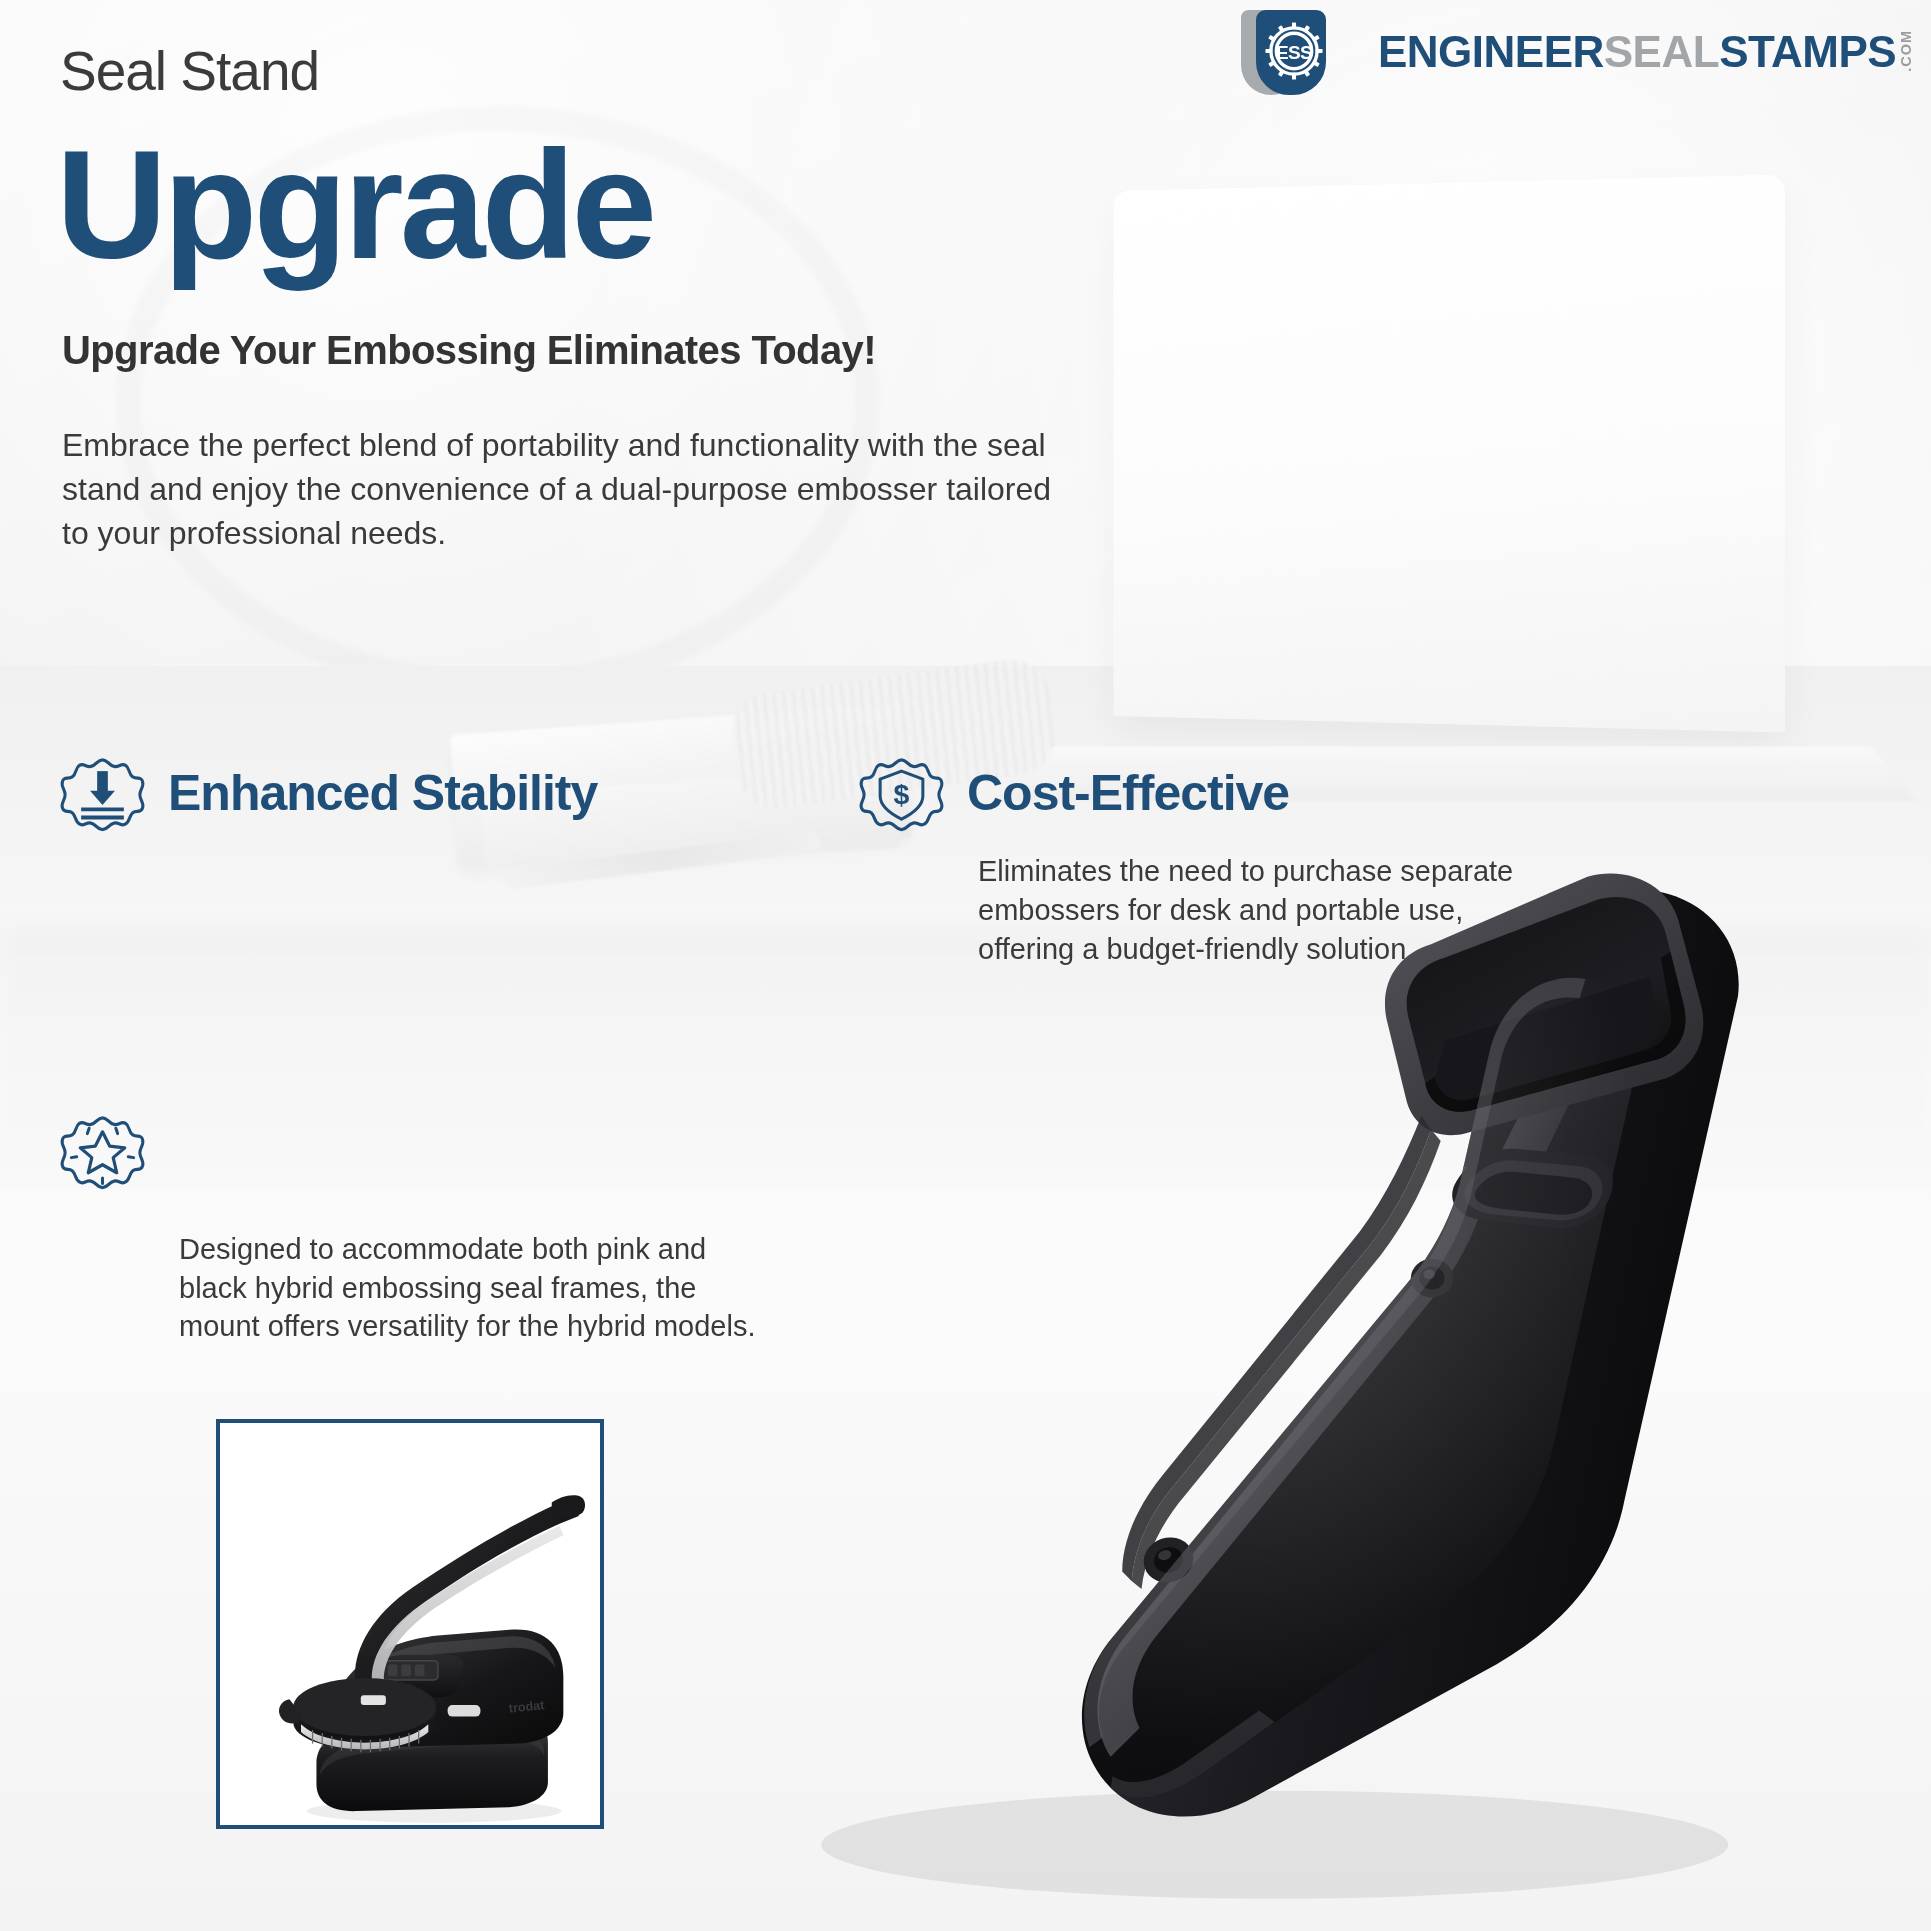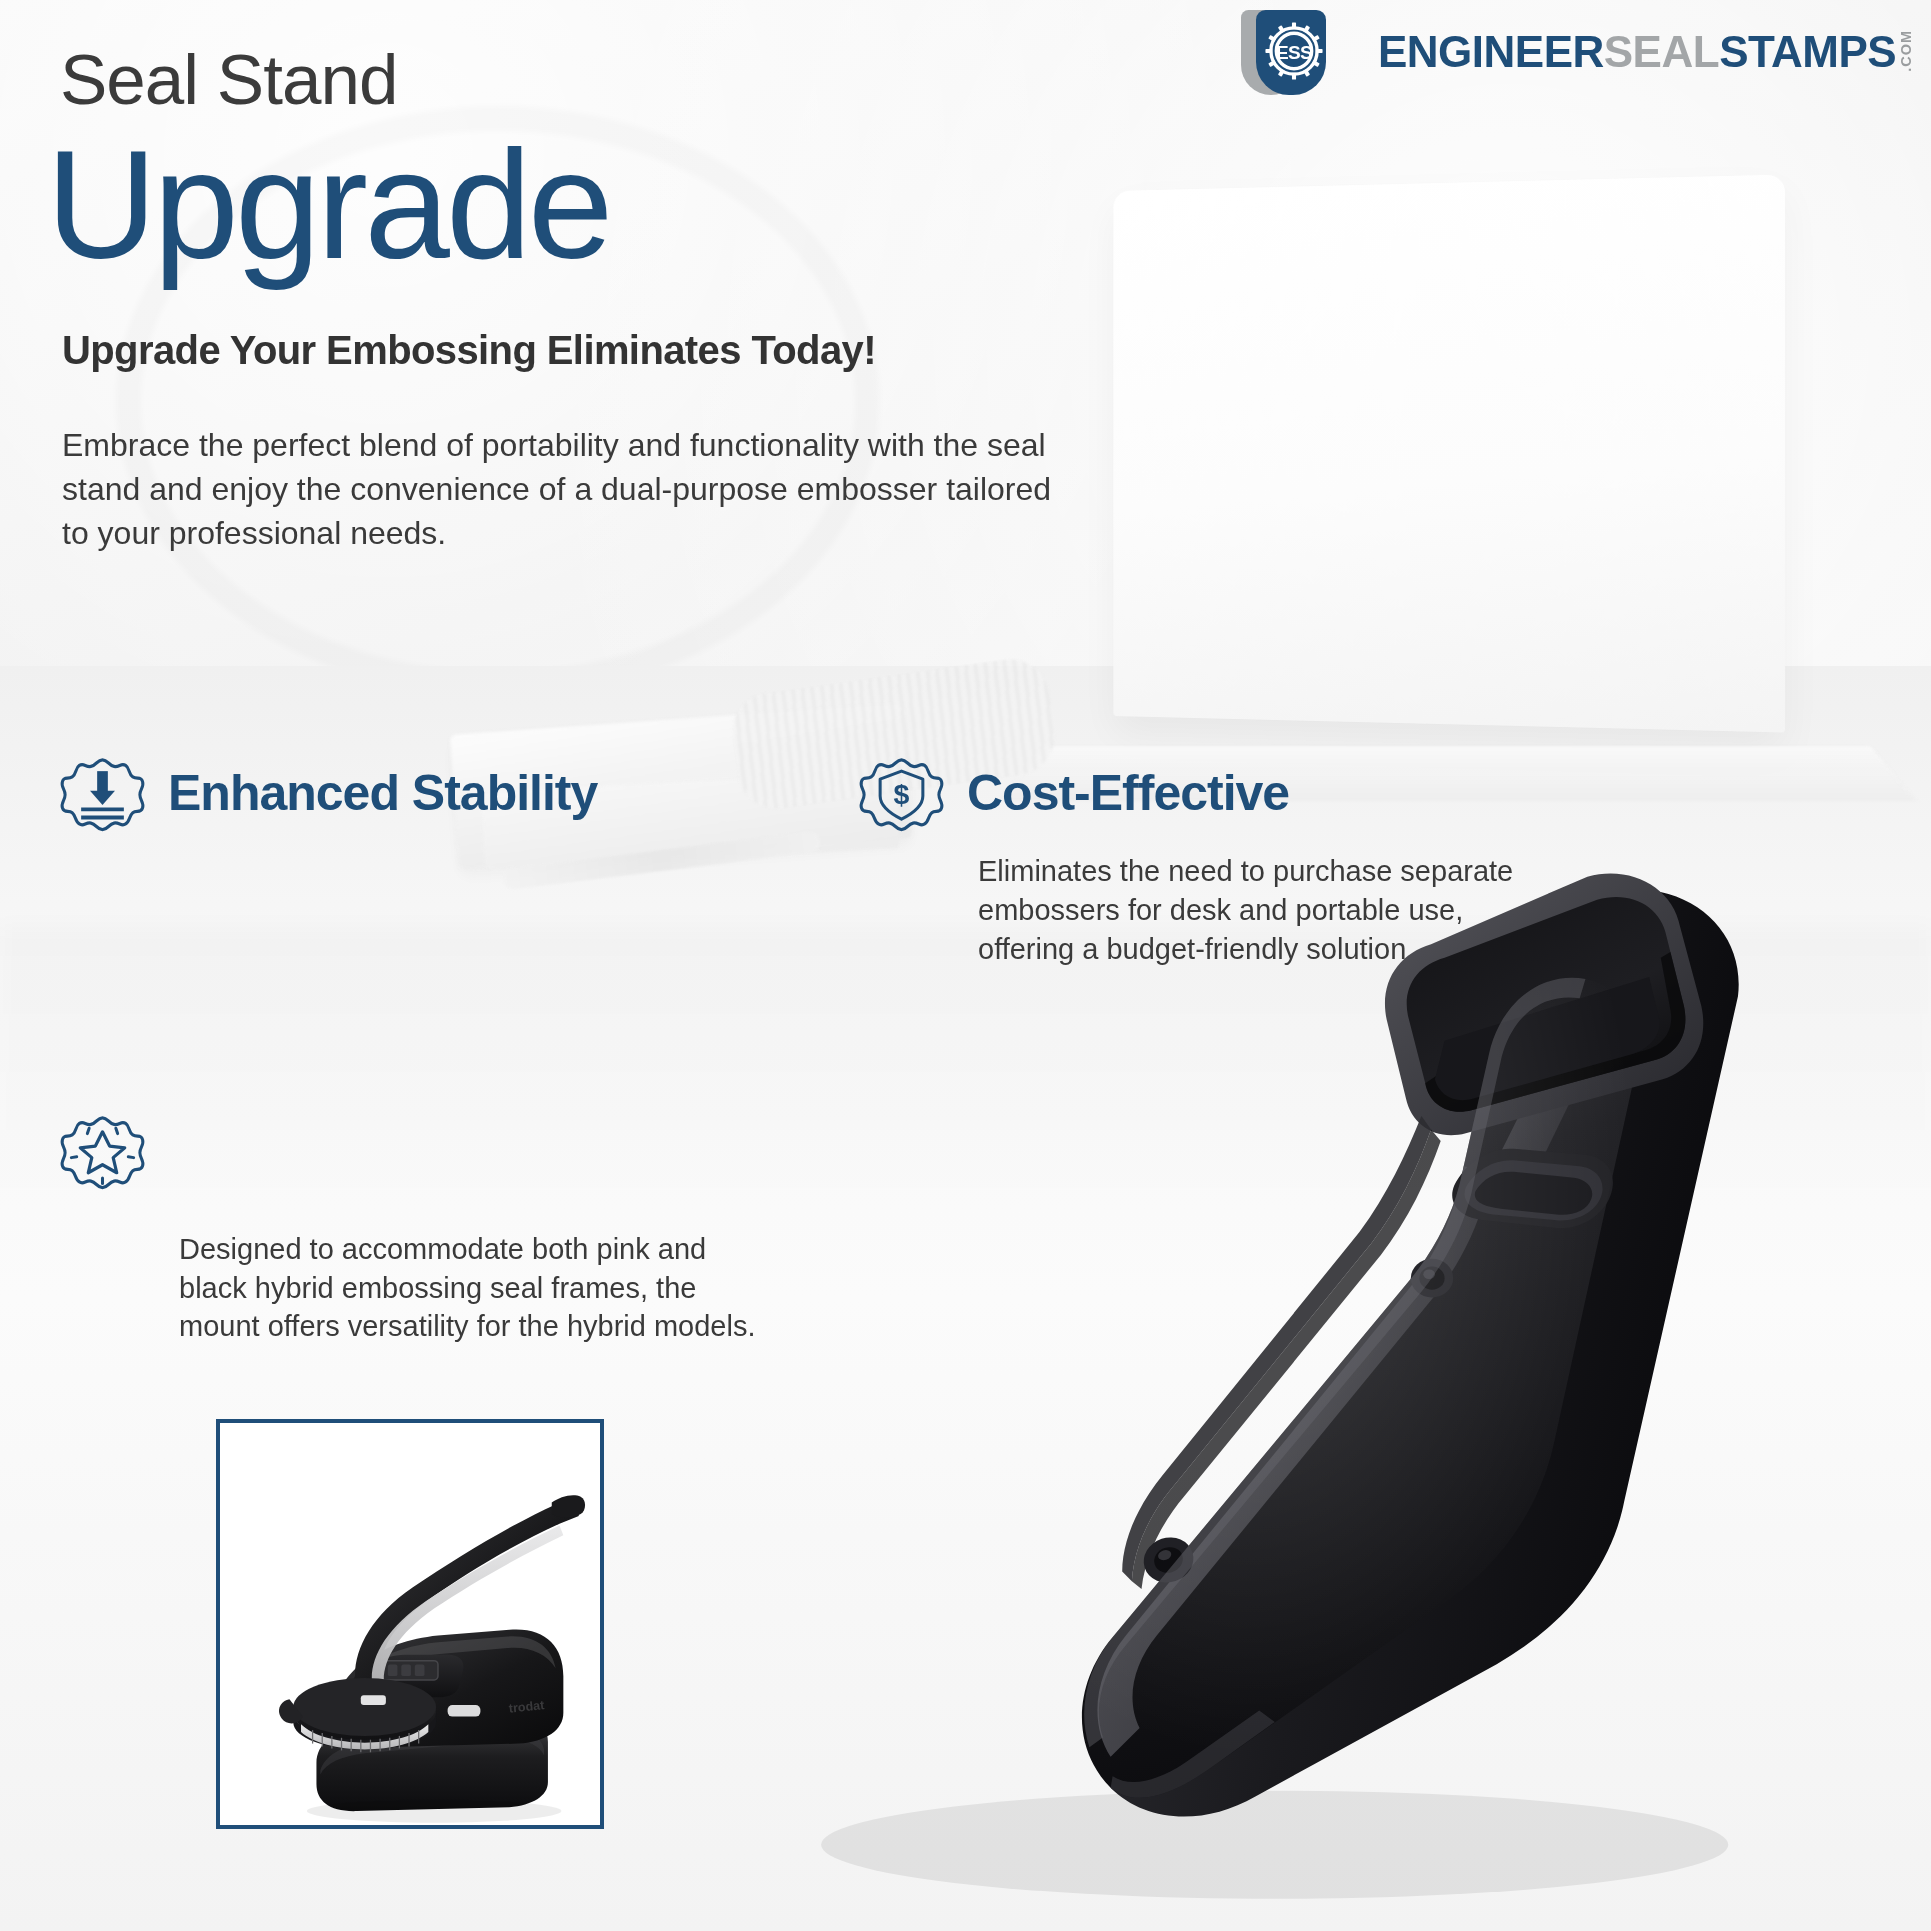--- a/index.html
+++ b/index.html
@@ -94,26 +94,26 @@
   .lt-gray{color:#a3a6a8;}
   .lt-dotcom{
     color:#9a9d9f;font-size:14.5px;font-weight:bold;letter-spacing:1px;
     writing-mode:vertical-rl;transform:rotate(180deg);
     margin-left:2.9px;margin-bottom:1.9px;
   }
 
   
   .eyebrow{
     position:absolute;left:60px;top:44px;
-    font-size:71px;color:#3b3b3b;font-weight:400;letter-spacing:-1px;
+    font-size:55px;color:#3b3b3b;font-weight:400;letter-spacing:-1px;
     line-height:1;
   }
   .headline{
-    position:absolute;left:46px;top:128px;
-    font-size:154px;font-weight:normal;color:#1f4e79;
+    position:absolute;left:56px;top:128px;
+    font-size:154px;font-weight:bold;color:#1f4e79;
     letter-spacing:-3.9px;line-height:1;
   }
 
   
   .subhead{
     position:absolute;left:62px;top:328px;
     font-size:40px;font-weight:bold;color:#333333;letter-spacing:-0.6px;
   }
   .intro{
     position:absolute;left:62px;top:423px;width:994px;

